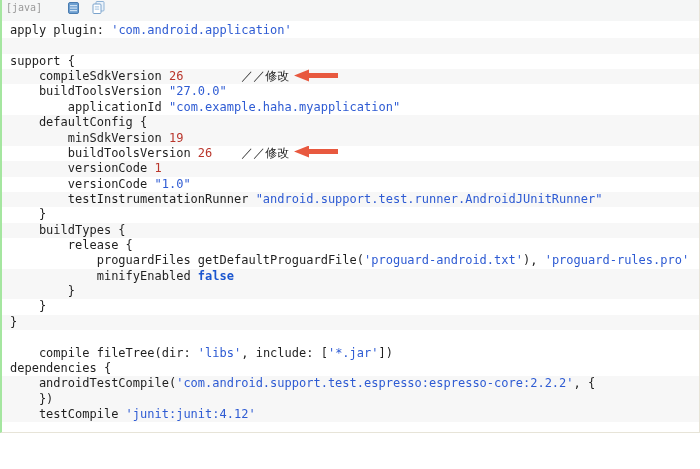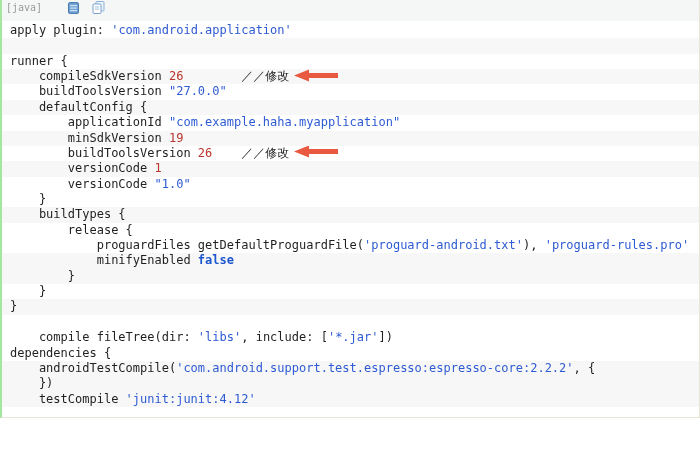--- a/index.html
+++ b/index.html
@@ -79,33 +79,34 @@
         <rect x="4" y="0.5" width="8" height="9.5" rx="1" fill="#eaf2fa" stroke="#8fb3d6" stroke-width="1"></rect>
         <rect x="1" y="3" width="8" height="9.5" rx="1" fill="#ffffff" stroke="#7aa3cc" stroke-width="1"></rect>
         <rect x="2.8" y="5.4" width="4.4" height="1" fill="#9cbede"></rect>
         <rect x="2.8" y="7.6" width="4.4" height="1" fill="#9cbede"></rect>
       </svg>
     </span>
   </div>
   <div class="code-area" id="code-area">
       <div class="line"><span class="seg-plain">apply plugin: </span><span class="seg-string">'com.android.application'</span></div>
       <div class="line alt"></div>
-      <div class="line"><span class="seg-plain">runner {</span></div>
+      <div class="line"><span class="seg-plain">support {</span></div>
       <div class="line alt"><span class="seg-plain">    compileSdkVersion </span><span class="seg-number">26</span><span class="seg-plain">        </span><span class="seg-comment">／／修改</span><svg class="arrow-icon" width="44" height="13" viewBox="0 0 44 13">
           <polygon points="0,6.5 15,0.5 15,4 44,4 44,9 15,9 15,12.5" fill="#e8593f"></polygon>
         </svg></div>
       <div class="line"><span class="seg-plain">    buildToolsVersion </span><span class="seg-string">"27.0.0"</span></div>
+      <div class="line"><span class="seg-plain">        applicationId </span><span class="seg-string">"com.example.haha.myapplication"</span></div>
       <div class="line alt"><span class="seg-plain">    defaultConfig {</span></div>
-      <div class="line"><span class="seg-plain">        applicationId </span><span class="seg-string">"com.example.haha.myapplication"</span></div>
       <div class="line alt"><span class="seg-plain">        minSdkVersion </span><span class="seg-number">19</span></div>
       <div class="line"><span class="seg-plain">        buildToolsVersion </span><span class="seg-number">26</span><span class="seg-plain">    </span><span class="seg-comment">／／修改</span><svg class="arrow-icon" width="44" height="13" viewBox="0 0 44 13">
           <polygon points="0,6.5 15,0.5 15,4 44,4 44,9 15,9 15,12.5" fill="#e8593f"></polygon>
         </svg></div>
       <div class="line alt"><span class="seg-plain">        versionCode </span><span class="seg-number">1</span></div>
       <div class="line"><span class="seg-plain">        versionCode </span><span class="seg-string">"1.0"</span></div>
+      <div class="line alt"><span class="seg-plain">        testInstrumentationRunner </span><span class="seg-string">"android.support.test.runner.AndroidJUnitRunner"</span></div>
       <div class="line"><span class="seg-plain">    }</span></div>
       <div class="line alt"><span class="seg-plain">    buildTypes {</span></div>
       <div class="line"><span class="seg-plain">        release {</span></div>
       <div class="line"><span class="seg-plain">            proguardFiles getDefaultProguardFile(</span><span class="seg-string">'proguard-android.txt'</span><span class="seg-plain">), </span><span class="seg-string">'proguard-rules.pro'</span></div>
       <div class="line alt"><span class="seg-plain">            minifyEnabled </span><span class="seg-keyword">false</span></div>
       <div class="line alt"><span class="seg-plain">        }</span></div>
       <div class="line"><span class="seg-plain">    }</span></div>
       <div class="line alt"><span class="seg-plain">}</span></div>
       <div class="line"></div>
       <div class="line"><span class="seg-plain">    compile fileTree(dir: </span><span class="seg-string">'libs'</span><span class="seg-plain">, include: [</span><span class="seg-string">'*.jar'</span><span class="seg-plain">])</span></div>

